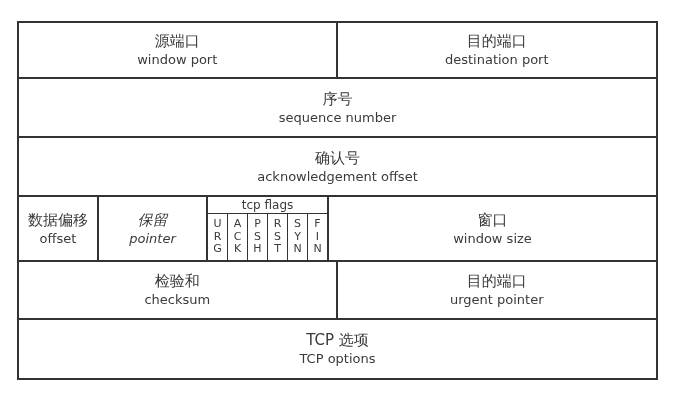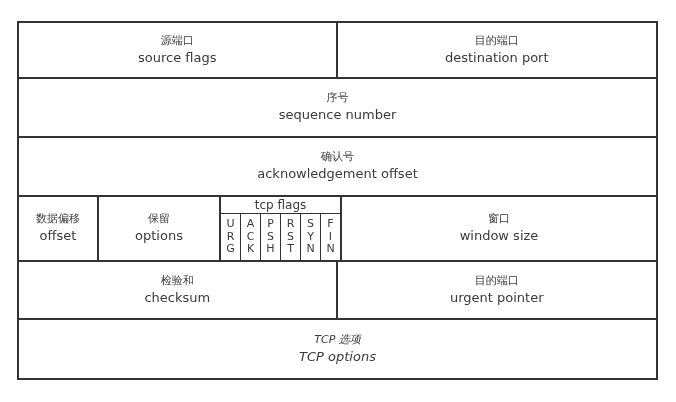--- a/index.html
+++ b/index.html
@@ -24,36 +24,36 @@
     height: 359px;
     border: 2px solid #333333;
     display: grid;
     grid-template-rows: 56px 59px 59px 65px 58px 1fr;
     background: #ffffff;
   }
   .row {
     display: flex;
     border-bottom: 2px solid #333333;
   }
-  .row:last-child { border-bottom: none; font-style: italic; }
+  .row:last-child { border-bottom: none; }
   .cell {
     display: flex;
     flex-direction: column;
     align-items: center;
     justify-content: center;
     border-right: 2px solid #333333;
     text-align: center;
     line-height: 1.35;
   }
   .cell:last-child { border-right: none; }
-  .zh { font-size: 11px; }
+  .zh { font-size: 15px; }
   .en { font-size: 13px; }
   .w50   { width: 50%; }
   .w-off { width: 80px; }
-  .w-res { width: 122px; }
+  .w-res { width: 109px; font-style: italic; }
   .w-flg { width: 121px; }
   .w-win { flex: 1; border-radius: 14px; }
   .flags-cell {
     display: flex;
     flex-direction: column;
     border-right: 2px solid #333333;
   }
   .flags-title {
     height: 17px;
     display: flex;
@@ -82,21 +82,21 @@
 </style>
 </head>
 <body>
 
 <div class="canvas">
   <div class="tbl">
 
     <div class="row">
       <div class="cell w50">
         <div class="zh">源端口</div>
-        <div class="en">source flags</div>
+        <div class="en">window port</div>
       </div>
       <div class="cell w50">
         <div class="zh">目的端口</div>
         <div class="en">destination port</div>
       </div>
     </div>
 
     <div class="row">
       <div class="cell w50" style="width:100%">
         <div class="zh">序号</div>
@@ -111,21 +111,21 @@
       </div>
     </div>
 
     <div class="row">
       <div class="cell w-off">
         <div class="zh">数据偏移</div>
         <div class="en">offset</div>
       </div>
       <div class="cell w-res">
         <div class="zh">保留</div>
-        <div class="en">options</div>
+        <div class="en">pointer</div>
       </div>
       <div class="flags-cell w-flg">
         <div class="flags-title">tcp flags</div>
         <div class="flags-grid">
           <div class="flag-col">U
 R
 G</div>
           <div class="flag-col">A
 C
 K</div>

